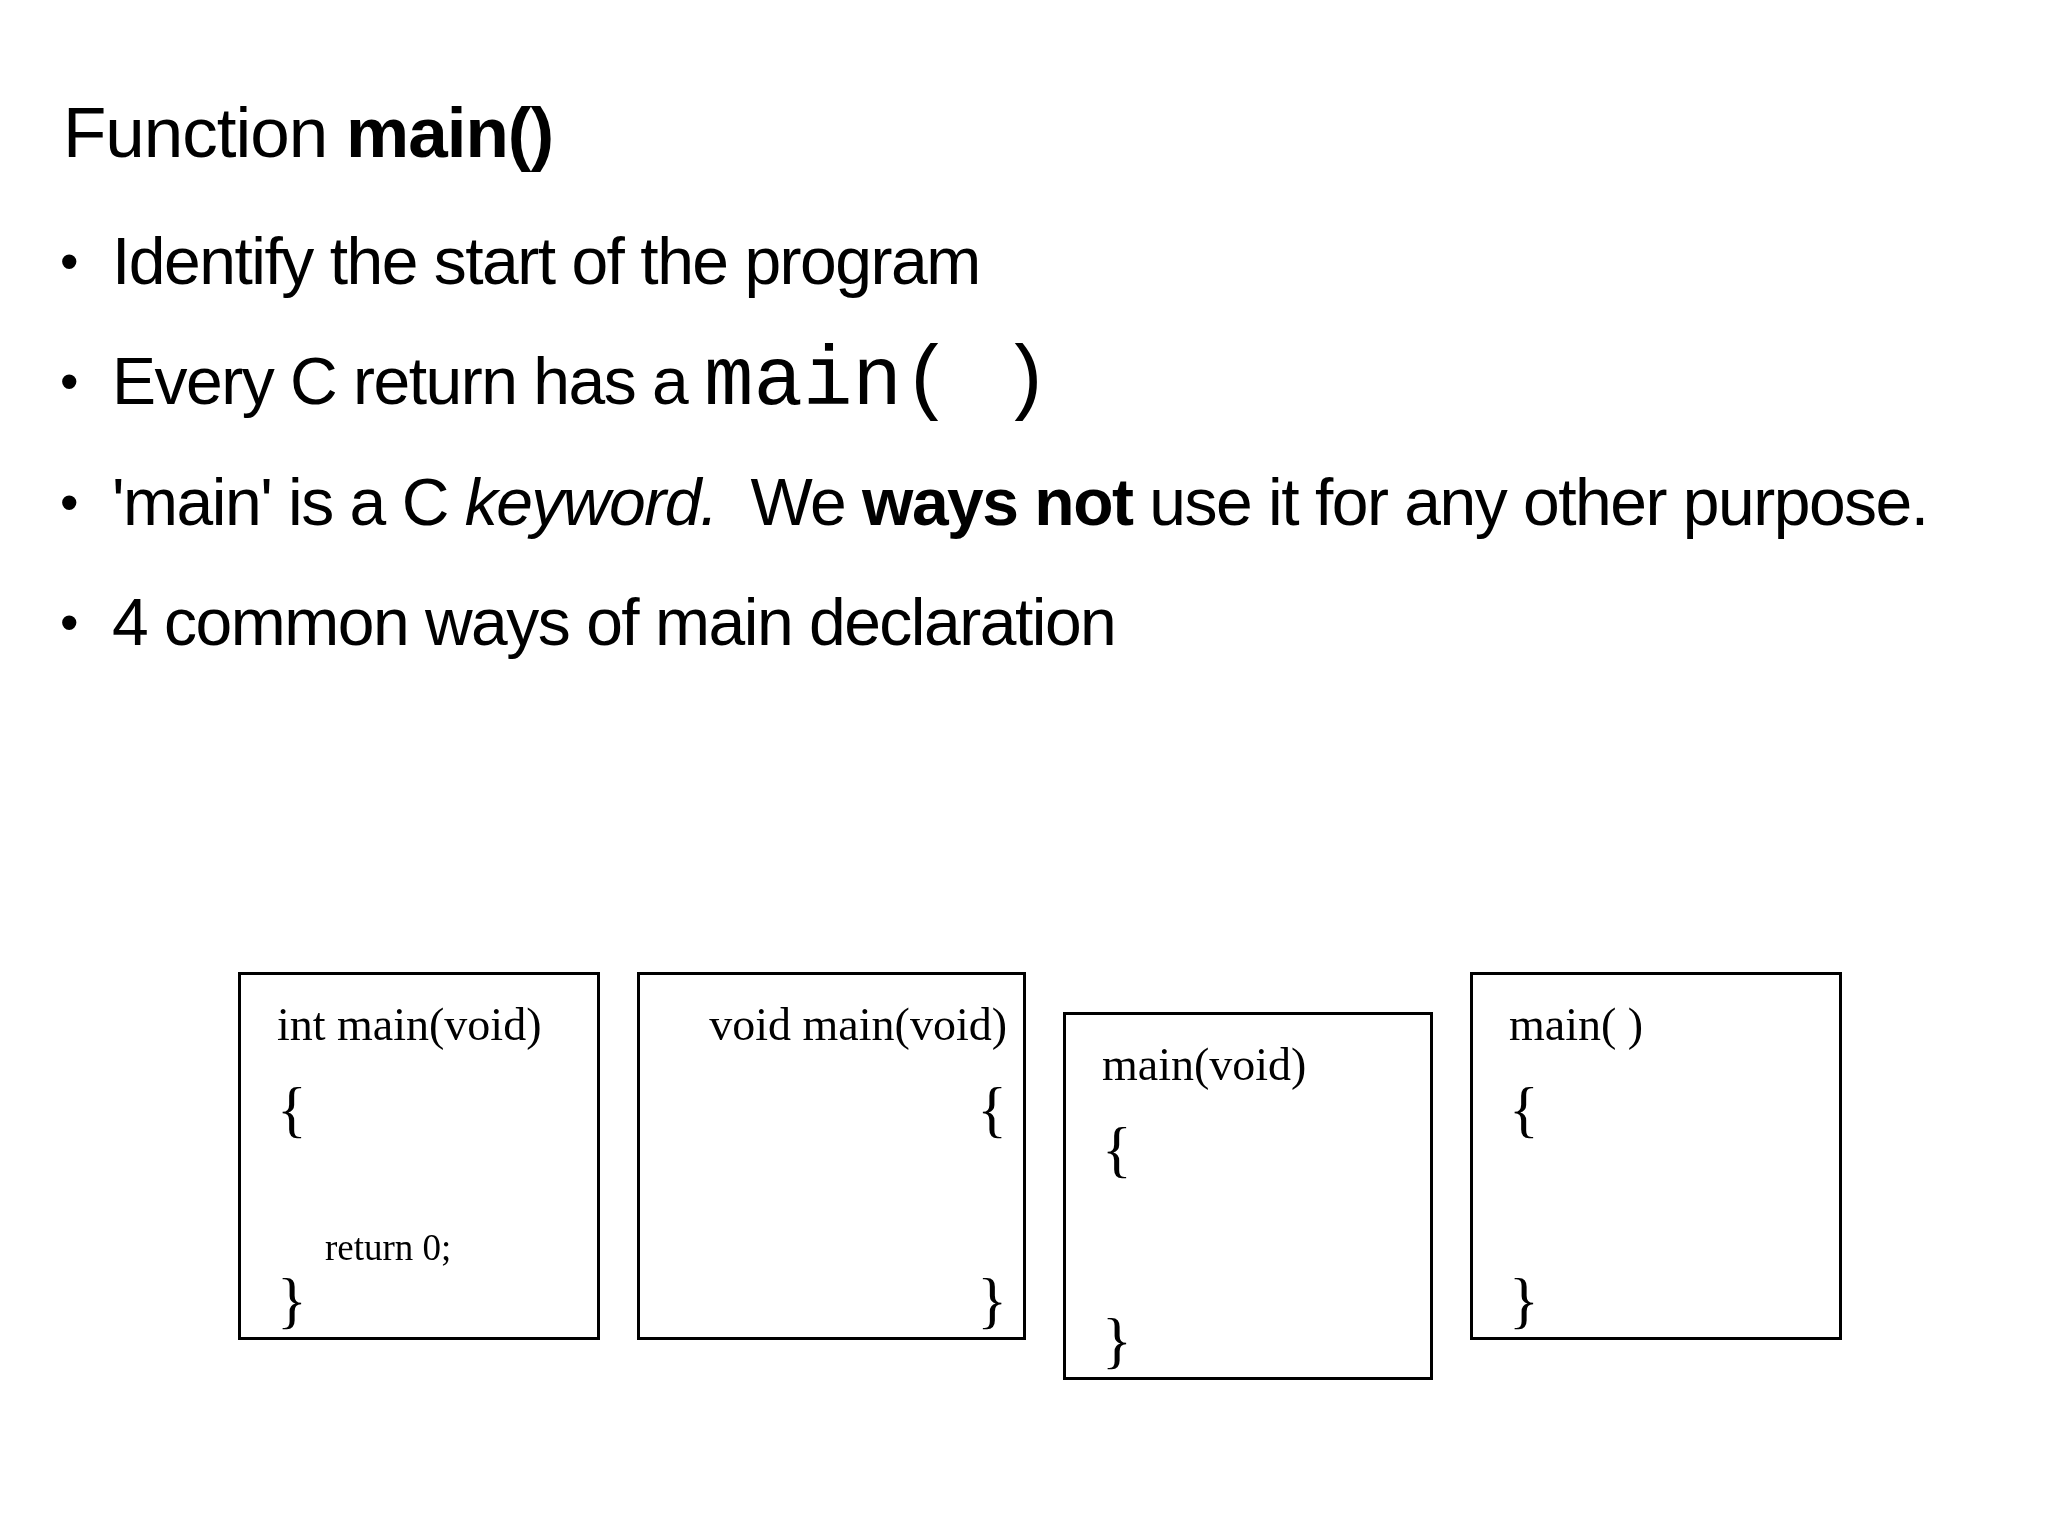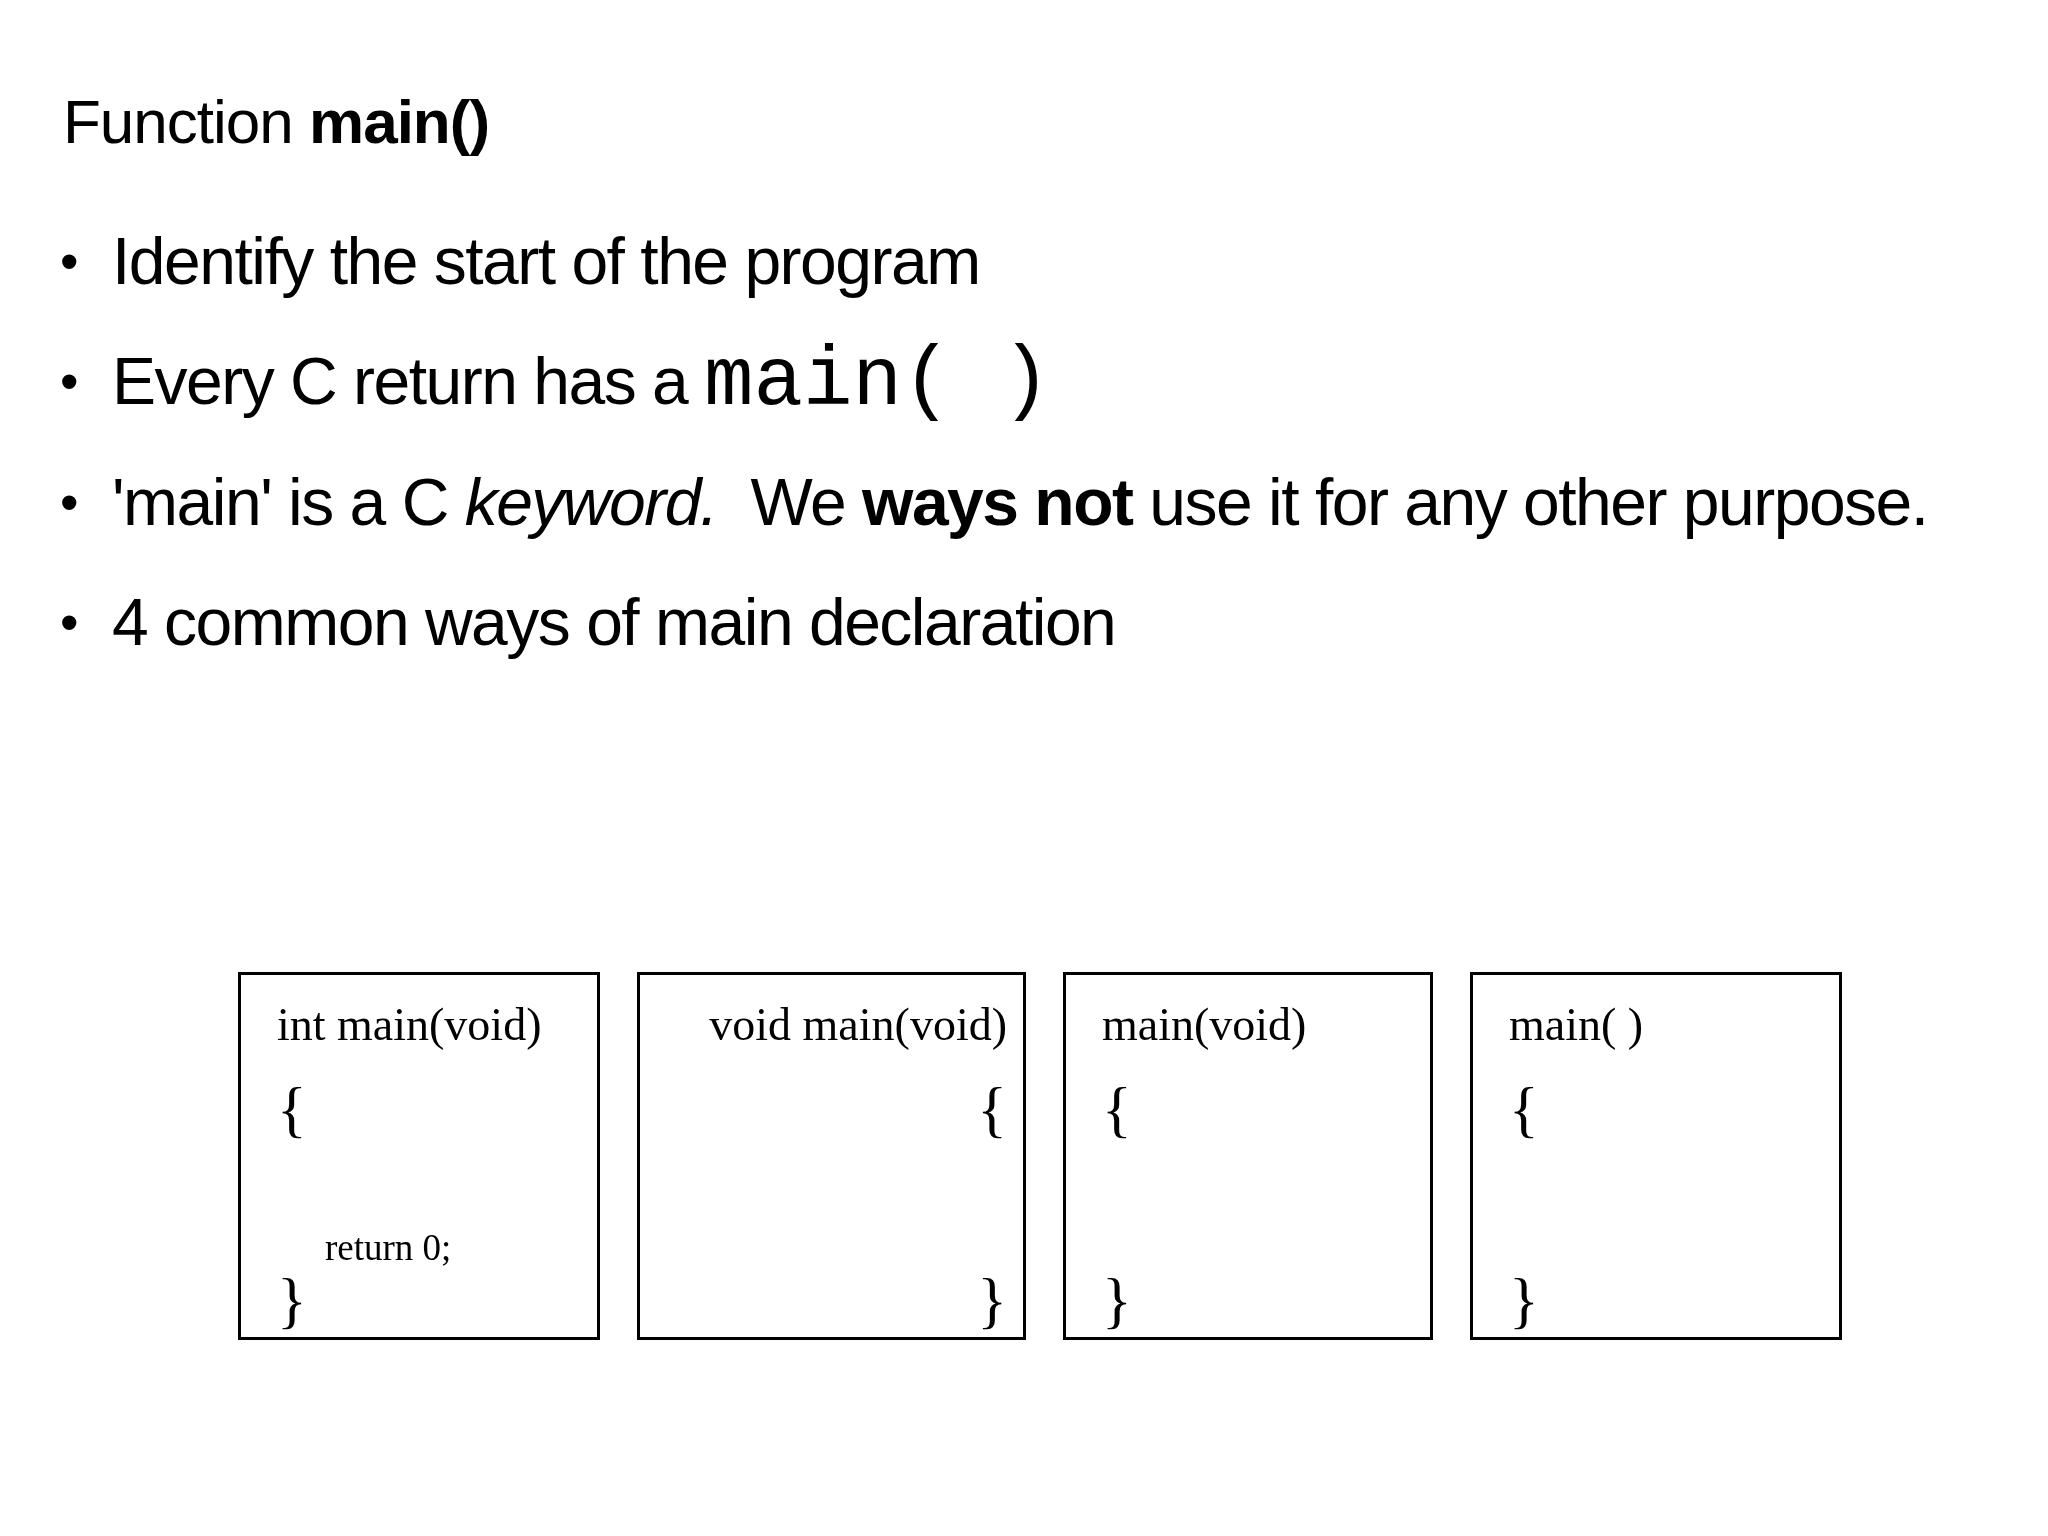--- a/index.html
+++ b/index.html
@@ -14,21 +14,21 @@
     font-family: "Liberation Sans", sans-serif;
     position: relative;
     overflow: hidden;
   }
 
   
   .title {
     position: absolute;
     left: 63px;
     top: 46px;
-    font-size: 62px;
+    font-size: 71px;
     line-height: 1.1;
     letter-spacing: -1px;
     white-space: pre;
   }
   .title .t-normal { font-weight: 400; }
   .title .t-bold   { font-weight: 700; }
 
   
   .bullets {
     position: absolute;
@@ -76,21 +76,21 @@
     height: 368px;
     border: 3px solid #000000;
     background: #ffffff;
     font-family: "Liberation Serif", serif;
     display: flex;
     flex-direction: column;
     padding: 24px 16px 4px 36px;
   }
   .code-box:nth-child(1) { width: 362px; }
   .code-box:nth-child(2) { width: 389px; text-align: right; }
-  .code-box:nth-child(3) { width: 370px; }
+  .code-box:nth-child(3) { width: 370px; margin-top: 40px; }
   .code-box:nth-child(4) { width: 372px; }
 
   .code-decl {
     font-size: 46px;
     line-height: 1.15;
     white-space: pre;
   }
   .code-open {
     margin-top: 26px;
     font-size: 62px;

